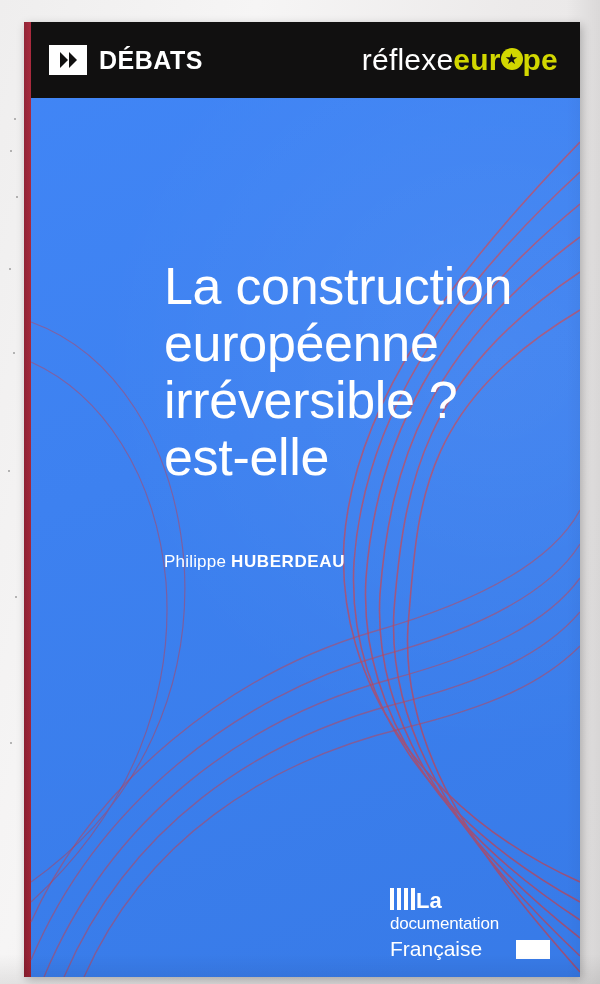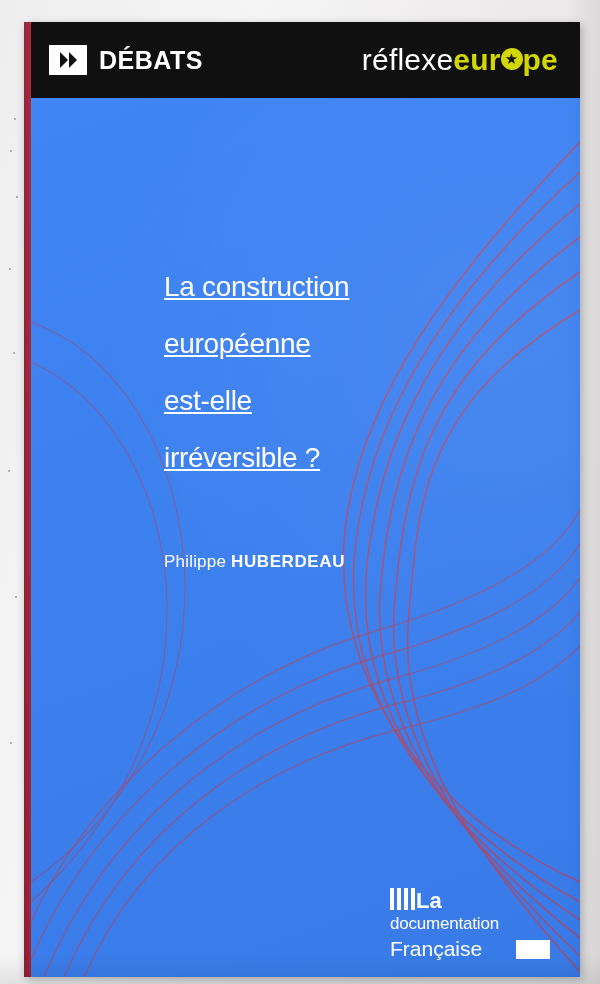--- a/index.html
+++ b/index.html
@@ -166,26 +166,25 @@
 
   
   .title-block {
     position: absolute;
     left: 140px;
     top: 236px;
     width: 400px;
   }
   .title-line {
     color: #ffffff;
-    font-size: 28px;
+    font-size: 52px;
     line-height: 57px;
     font-weight: normal;
     letter-spacing: -0.3px;
     white-space: nowrap;
-    text-decoration: underline;
   }
   .author {
     position: absolute;
     left: 140px;
     top: 530px;
     color: #ffffff;
     font-size: 17px;
     letter-spacing: 0.2px;
   }
   .author .surname {
@@ -318,22 +317,22 @@
             <span class="disc"></span>
             <span class="star">★</span>
           </span>
           <span class="europe">pe</span>
       </div>
     </div>
 
     <div class="title-block">
       <div class="title-line">La construction</div>
       <div class="title-line">européenne</div>
+      <div class="title-line">irréversible ?</div>
       <div class="title-line">est-elle</div>
-      <div class="title-line">irréversible ?</div>
     </div>
 
     <div class="author">
       <span>Philippe </span><span class="surname">HUBERDEAU</span>
     </div>
 
     <div class="publisher">
       <div class="pub-row1">
         <span class="bars">
             <i></i>

